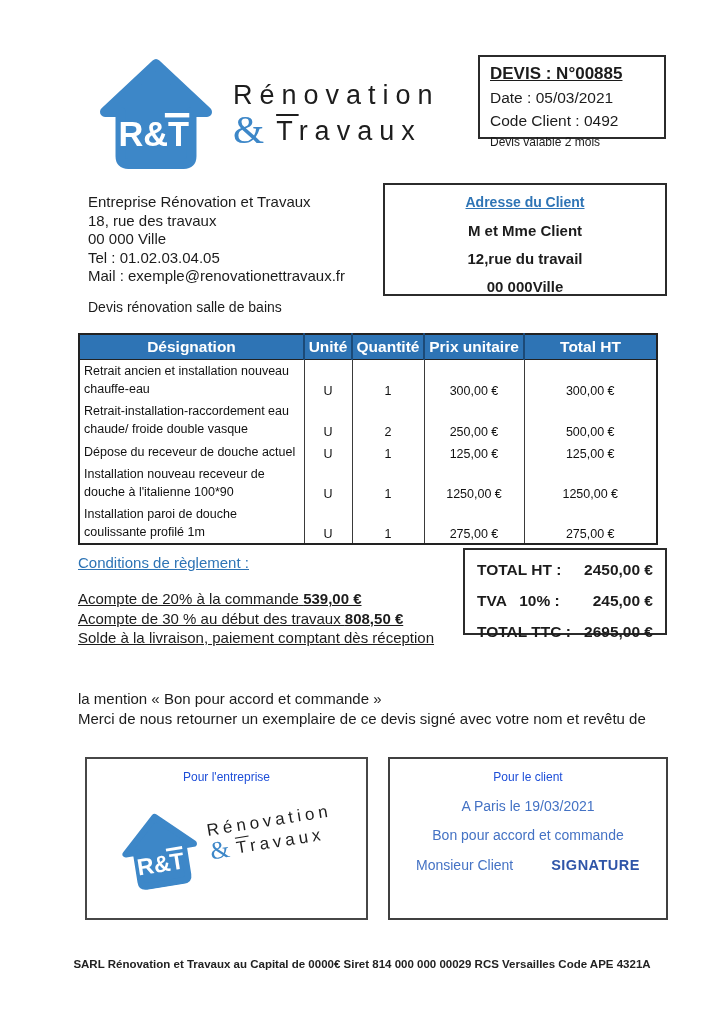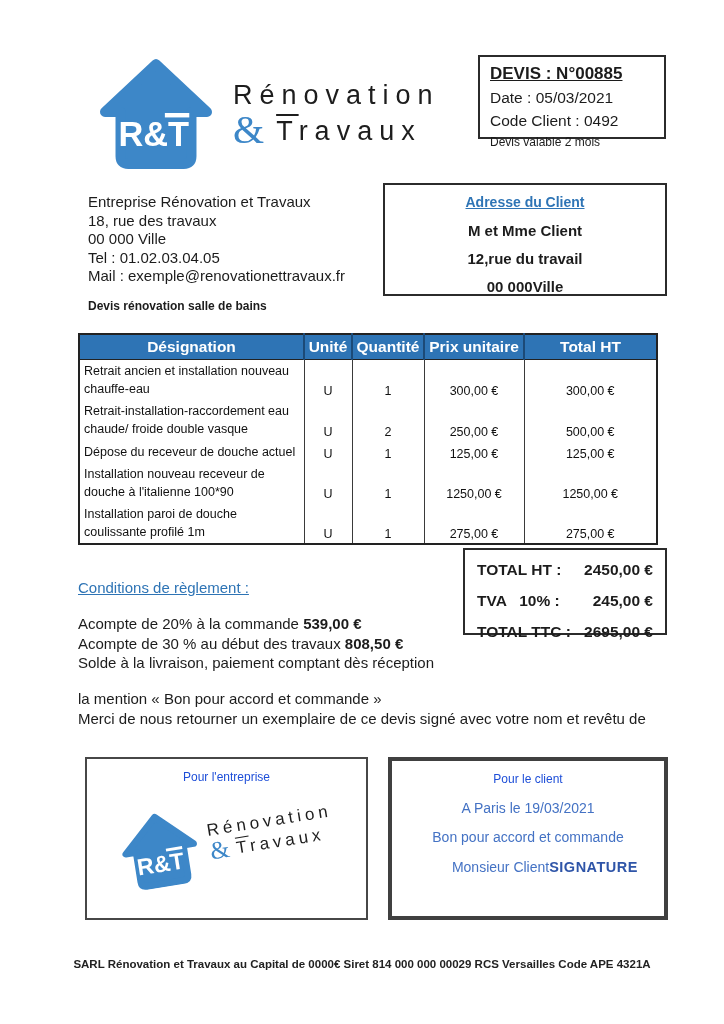--- a/index.html
+++ b/index.html
@@ -23,58 +23,58 @@
     border:2px solid #2b2b2b; padding:7px 10px; }
   .devis-title { font-size:17px; font-weight:bold; text-decoration:underline; }
   .devis-line { font-size:15.5px; margin-top:5px; }
   .devis-line.small { font-size:12px; }
   
   .company { position:absolute; left:88px; top:193px; font-size:15px; line-height:18.5px; }
   .client-box { position:absolute; left:383px; top:183px; width:284px; height:113px;
     border:2px solid #2b2b2b; text-align:center; padding-top:9px;font-weight:bold; }
   .client-title { color:#2e74b5; text-decoration:underline; font-size:14px; margin-bottom:12px; }
   .client-line { font-size:15px; margin-bottom:11px; }
-  .subject { position:absolute; left:88px; top:299px; font-weight:bold; font-size:12px; }
+  .subject { position:absolute; left:88px; top:299px; font-weight:normal; font-size:14px; }
   
   .quote-table { position:absolute; left:78px; top:333px; width:578px;
     border-collapse:collapse; border:2px solid #222; table-layout:fixed; }
   .quote-table th { background:#2e74b5; color:#fff; font-size:15.5px; font-weight:bold;
     padding:3px 2px; border-left:2px solid #1c4a77; border-bottom:1px solid #222; }
   .quote-table th:first-child { border-left:none; }
   .quote-table td { font-size:12.5px; border-left:1px solid #3a3a3a; padding:2px 3px;
     vertical-align:bottom; text-align:center; color:#111; }
   .quote-table td:first-child { border-left:none; }
   .quote-table td.desig { text-align:left; vertical-align:top; line-height:1.45; padding-left:4px; }
   
-  .conditions { position:absolute; left:78px; top:579px; font-size:15px; }
+  .conditions { position:absolute; left:78px; top:554px; font-size:15px;text-decoration:underline; }
   .cond-title { color:#2e74b5; text-decoration:underline; margin-bottom:18px; font-size:15px; }
   .cond-line { line-height:19.5px; }
   .cond-amount { font-weight:bold; }
   .totals-box { position:absolute; left:463px; top:548px; width:204px; height:87px;
     border:2px solid #2b2b2b; padding:11px 12px 0 12px; font-weight:bold; font-size:15.5px; }
   .totals-row { display:flex; justify-content:space-between; margin-bottom:13px; }
   .totals-label { white-space:pre; }
   
   .notice { position:absolute; left:78px; top:689px; font-size:15px; line-height:20px; }
   
   .sig-left { position:absolute; left:85px; top:757px; width:283px; height:163px;
     border:2px solid #474747; text-align:center; padding-top:8px; }
   .sig-right { position:absolute; left:388px; top:757px; width:280px; height:163px;
-    border:4px solid #404040; text-align:center; padding-top:8px; }
+    border:2px solid #404040; text-align:center; padding-top:8px; }
   .sig-title { color:#1d4ed8; font-size:12px; display:inline-block; }
   .sig-logo { margin-top:16px; display:flex; align-items:center; justify-content:center;
     gap:8px; transform:rotate(-9deg); }
   .house-sm { width:82px; height:76px; }
   .sig-w1 { font-size:17px; letter-spacing:4px; color:#1d1d1d; font-weight:500; }
   .sig-line2 { display:flex; align-items:flex-end; gap:7px; }
   .sig-amp { font-size:25px; line-height:.85; color:#3d87c8; font-family:"Liberation Serif", serif; }
   .sig-w2 { font-size:17px; letter-spacing:4px; color:#1d1d1d; font-weight:500; }
   .sig-w2::first-letter { text-decoration:overline; }
   .sig-line { color:#4472c4; font-size:14px; margin-top:13px;text-align:center; }
-  .sig-bottom { display:flex; justify-content:flex-end; padding:0 26px; margin-top:14px; }
+  .sig-bottom { display:flex; justify-content:space-between; padding:0 26px; margin-top:14px; }
   .sig-name { color:#4472c4; font-size:14px; }
   .sig-signature { color:#2f55a8; font-size:14.5px; font-weight:bold; letter-spacing:.5px; }
   
   .footer { position:absolute; left:0; right:0; top:958px; text-align:center;
     font-size:11.5px; font-weight:700; color:#222; }
 </style>
 </head>
 <body>
 
 <div class="page">

